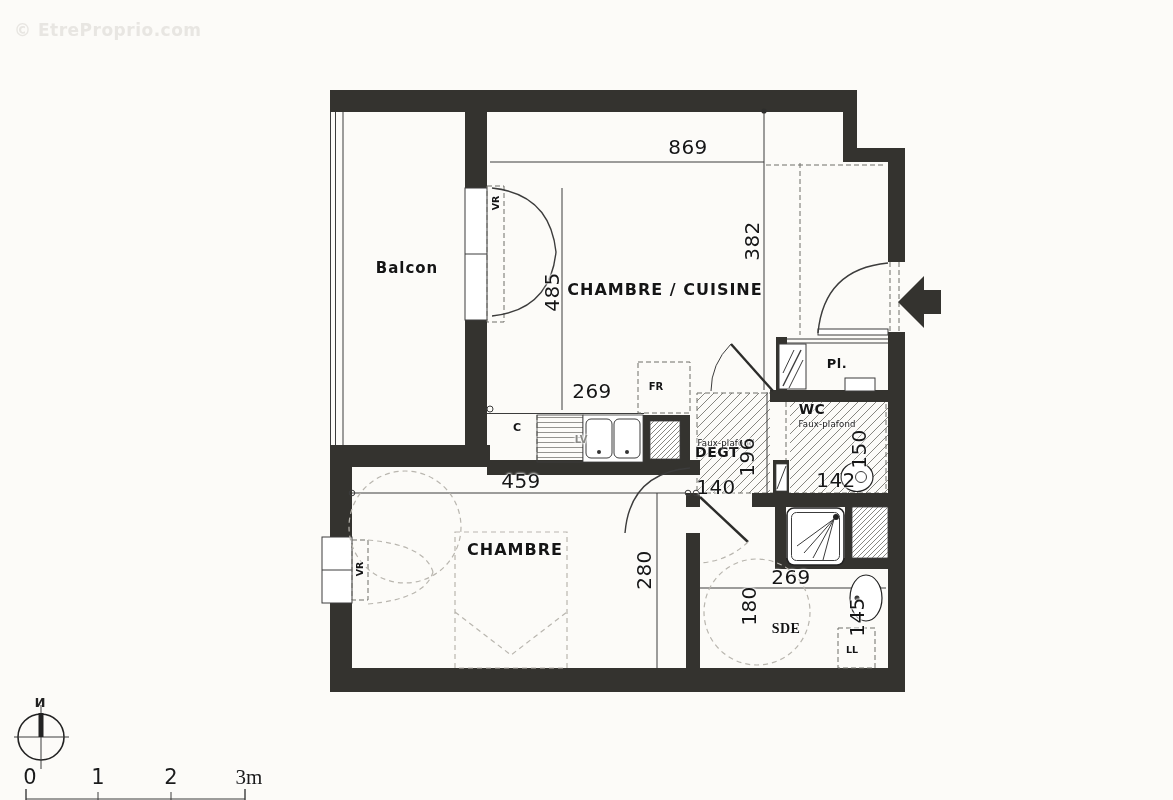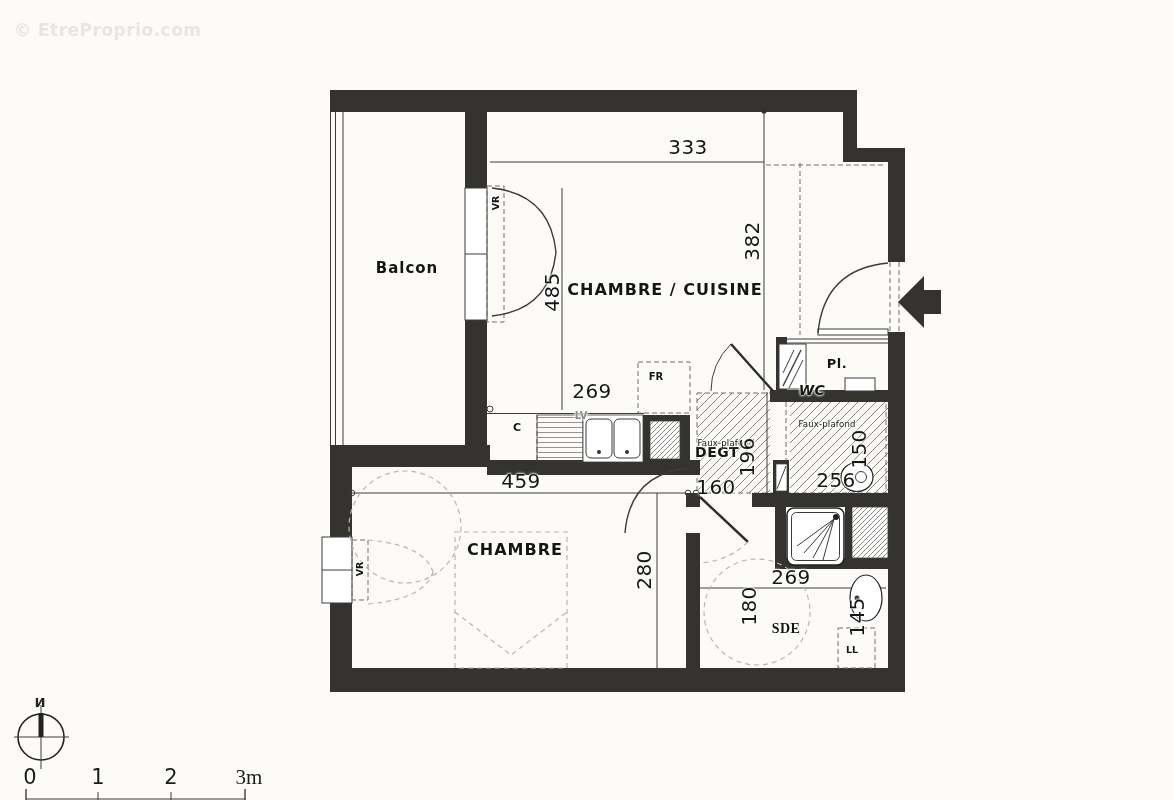--- a/index.html
+++ b/index.html
@@ -216,42 +216,42 @@
     </g>
   </svg>
 
   <div class="wm">© EtreProprio.com</div>
 
   <div class="lbl room" style="left:407px;top:268px;font-size:15px;">Balcon</div>
   <div class="lbl room" style="left:665px;top:289px;">CHAMBRE / CUISINE</div>
   <div class="lbl room" style="left:515px;top:549px;">CHAMBRE</div>
   <div class="lbl room-sm" style="left:717px;top:430px;margin-top:22px;">DEGT</div>
   <div class="lbl tiny" style="left:726px;top:443px;">Faux-plafond</div>
-  <div class="lbl room-sm" style="left:812px;top:390px;font-style:italic;">WC</div>
+  <div class="lbl room-sm" style="left:812px;top:409px;">WC</div>
   <div class="lbl tiny" style="left:827px;top:424px;">Faux-plafond</div>
   <div class="lbl room-sm" style="left:786px;top:629px;font-size:14px;font-family:Liberation Serif, serif;">SDE</div>
   <div class="lbl room-sm" style="left:827px;top:363px;font-size:13px;margin-left:10px;">Pl.</div>
 
-  <div class="lbl dim" style="left:688px;top:147px;">333</div>
+  <div class="lbl dim" style="left:688px;top:147px;">869</div>
   <div class="lbl dim rot" style="left:752px;top:241px;">382</div>
   <div class="lbl dim rot" style="left:552px;top:292px;">485</div>
   <div class="lbl dim" style="left:592px;top:391px;">269</div>
   <div class="lbl dim" style="left:521px;top:481px;">459</div>
-  <div class="lbl dim" style="left:716px;top:487px;">160</div>
+  <div class="lbl dim" style="left:716px;top:487px;">140</div>
   <div class="lbl dim rot" style="left:747px;top:457px;">196</div>
-  <div class="lbl dim" style="left:836px;top:480px;">256</div>
+  <div class="lbl dim" style="left:836px;top:480px;">142</div>
   <div class="lbl dim rot" style="left:859px;top:449px;">150</div>
   <div class="lbl dim rot" style="left:644px;top:570px;">280</div>
   <div class="lbl dim" style="left:791px;top:577px;">269</div>
   <div class="lbl dim rot" style="left:749px;top:606px;">180</div>
   <div class="lbl dim rot" style="left:857px;top:617px;">145</div>
 
-  <div class="lbl equip" style="left:656px;top:376px;">FR</div>
+  <div class="lbl equip" style="left:656px;top:386px;">FR</div>
   <div class="lbl equip" style="left:517px;top:427px;font-size:11px;">C</div>
-  <div class="lbl equip faint" style="left:559px;top:415px;padding-left:44px;">LV</div>
+  <div class="lbl equip faint" style="left:559px;top:439px;padding-left:44px;">LV</div>
   <div class="lbl equip rot" style="left:495px;top:203px;font-size:9.5px;">VR</div>
   <div class="lbl equip rot" style="left:359px;top:569px;font-size:9.5px;">VR</div>
   <div class="lbl equip" style="left:852px;top:649px;font-size:9.5px;text-align:center;">LL</div>
 
   <div class="north" style="left:40px;top:702px;">N</div>
 
   <div class="lbl scale-num" style="left:30px;top:777px;">0</div>
   <div class="lbl scale-num" style="left:98px;top:777px;">1</div>
   <div class="lbl scale-num" style="left:171px;top:777px;">2</div>
   <div class="lbl scale-num" style="left:249px;top:777px;font-family:Liberation Serif, serif;">3m</div>

